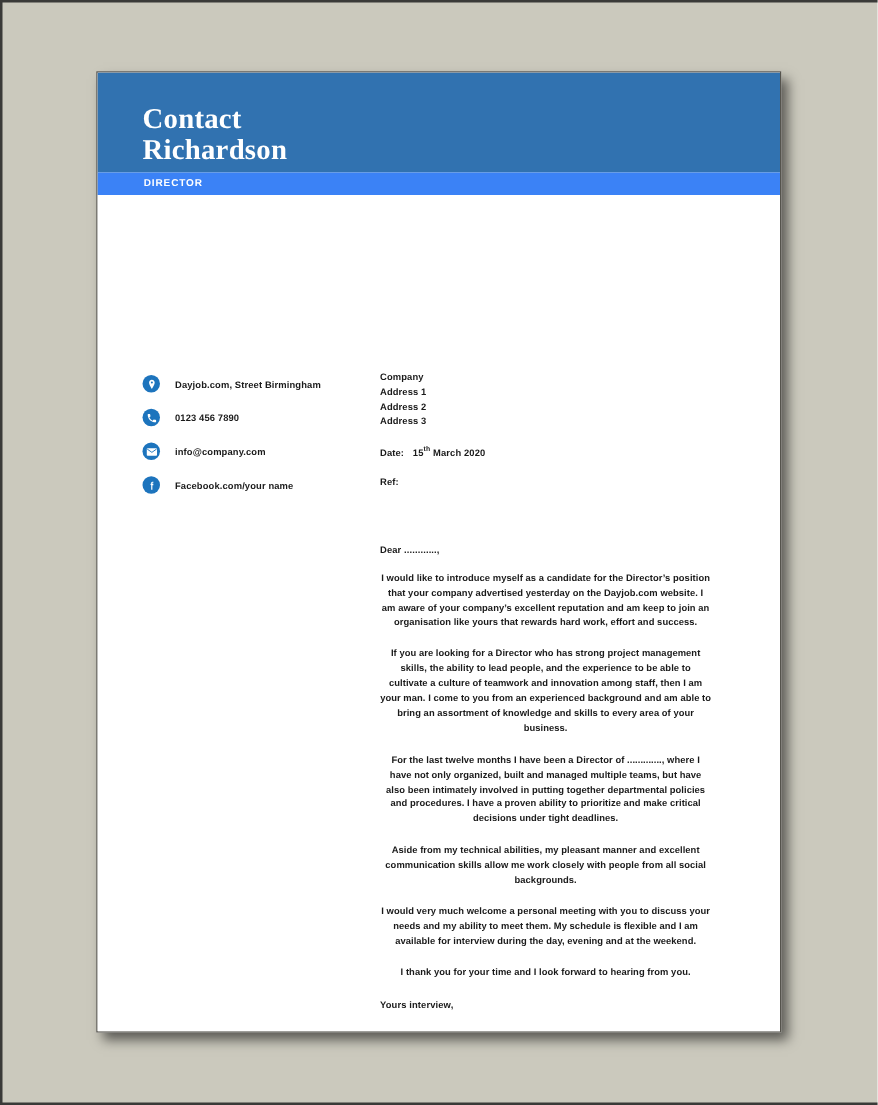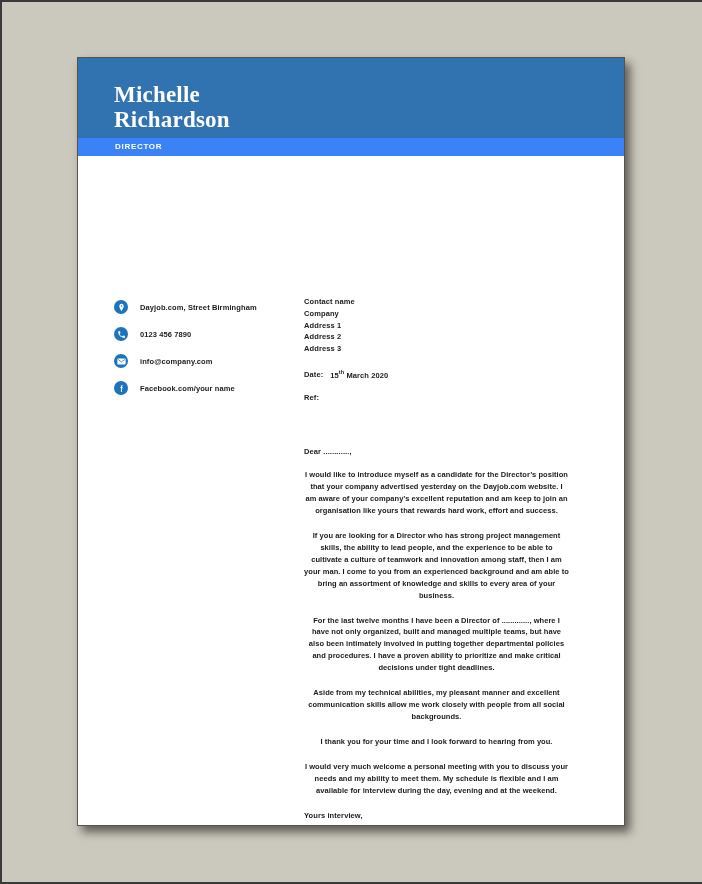--- a/index.html
+++ b/index.html
@@ -181,21 +181,21 @@
 <body>
 
 <div class="canvas-edge-top"></div>
 <div class="canvas-edge-left"></div>
 <div class="canvas-edge-bottom"></div>
 
 <div class="page">
 
   <div class="header-band">
     <div class="header-name">
-      <span>Michelle</span>
+      <span>Contact</span>
       <span>Richardson</span>
     </div>
   </div>
 
   <div class="subtitle-band">
     <div class="subtitle-text">DIRECTOR</div>
   </div>
 
   <div class="body-area">
 
@@ -236,40 +236,39 @@
           </svg>
         </span>
         <span class="contact-text">Facebook.com/your name</span>
       </div>
 
     </div>
 
     <div class="letter-col">
 
       <div>
-        <div class="addr-line">Contact name</div>
         <div class="addr-line">Company</div>
         <div class="addr-line">Address 1</div>
         <div class="addr-line">Address 2</div>
         <div class="addr-line">Address 3</div>
       </div>
 
       <div class="date-line">
         <span class="lbl">Date:</span><span>15</span><sup>th</sup> <span>March 2020</span>
       </div>
 
       <div class="ref-line">Ref:</div>
 
       <div class="salutation">Dear ............,</div>
 
       <div class="para">I would like to introduce myself as a candidate for the Director’s position that your company advertised yesterday on the Dayjob.com website. I am aware of your company’s excellent reputation and am keep to join an organisation like yours that rewards hard work, effort and success.</div>
       <div class="para">If you are looking for a Director who has strong project management skills, the ability to lead people, and the experience to be able to cultivate a culture of teamwork and innovation among staff, then I am your man. I come to you from an experienced background and am able to bring an assortment of knowledge and skills to every area of your business.</div>
       <div class="para">For the last twelve months I have been a Director of ............., where I have not only organized, built and managed multiple teams, but have also been intimately involved in putting together departmental policies and procedures. I have a proven ability to prioritize and make critical decisions under tight deadlines.</div>
       <div class="para">Aside from my technical abilities, my pleasant manner and excellent communication skills allow me work closely with people from all social backgrounds.</div>
+      <div class="para">I would very much welcome a personal meeting with you to discuss your needs and my ability to meet them. My schedule is flexible and I am available for interview during the day, evening and at the weekend.</div>
       <div class="para">I thank you for your time and I look forward to hearing from you.</div>
-      <div class="para">I would very much welcome a personal meeting with you to discuss your needs and my ability to meet them. My schedule is flexible and I am available for interview during the day, evening and at the weekend.</div>
 
       <div class="closing">Yours interview,</div>
 
     </div>
 
   </div>
 </div>
 
 </body></html>

